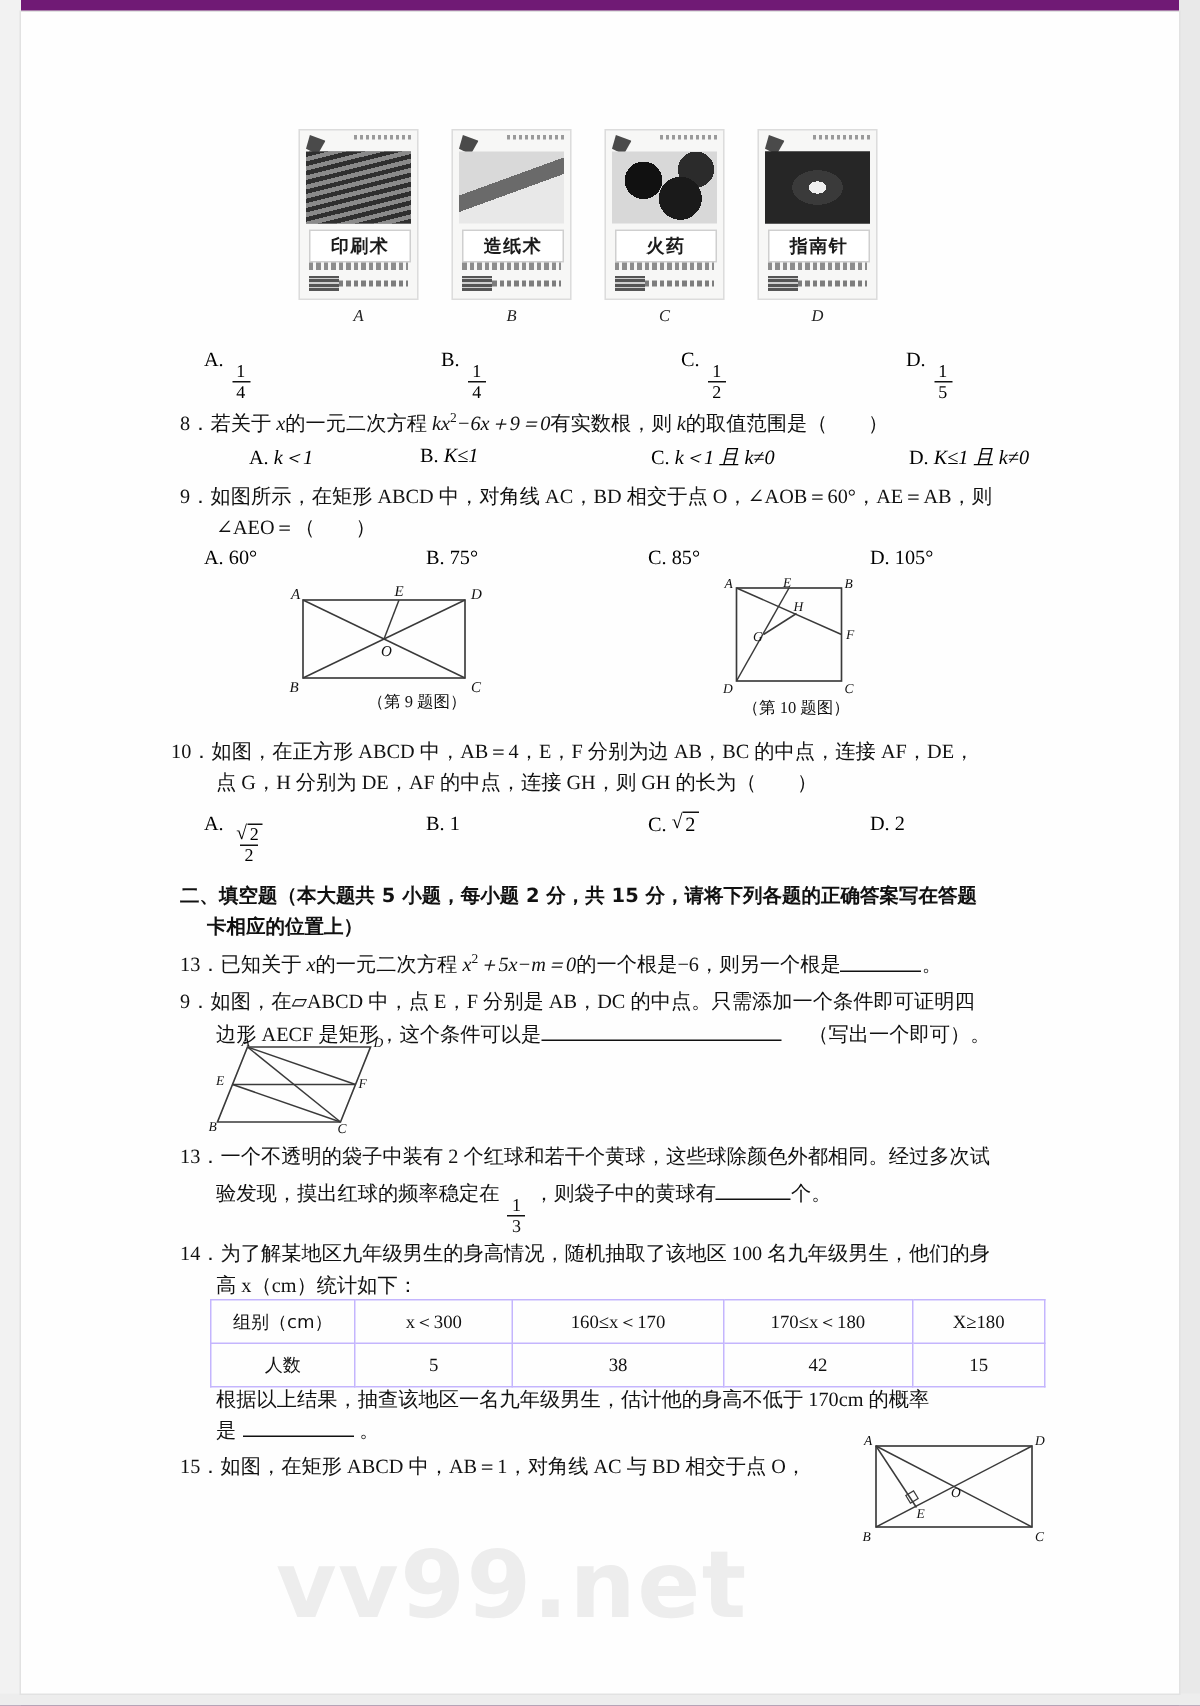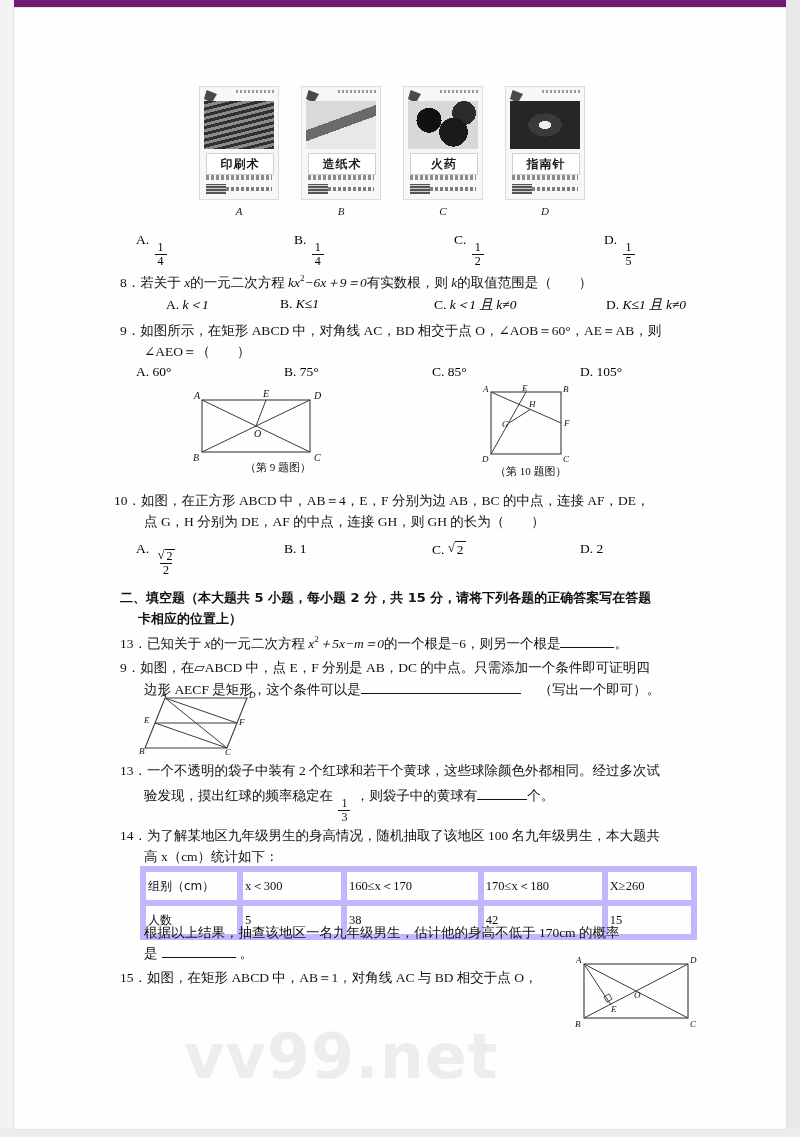--- a/index.html
+++ b/index.html
@@ -99,21 +99,21 @@
 
   
   .fig{position:absolute;}
   .figcap{position:absolute;font-size:11px;color:#111;white-space:nowrap;}
 
   
   table.stat{
     position:absolute;border-collapse:collapse;
     font-size:12.5px;color:#111;
   }
-  table.stat td{border:6px solid #c4b5fd;text-align:left;padding:4px 2px;height:20px;}
+  table.stat td{border:1px solid #c4b5fd;text-align:center;padding:4px 2px;height:20px;}
   table.stat td.hdr{font-family:"DejaVu Sans","Liberation Sans",sans-serif;font-size:12px;}
 </style>
 </head>
 <body>
 
 <div class="page">
   <div class="edge-l"></div>
   <div class="edge-r"></div>
   <div class="edge-b"></div>
 
@@ -365,34 +365,34 @@
     <div class="line" style="left:130px;top:778px;">
       <span>验发现，摸出红球的频率稳定在</span>
       <span class="frac">
         <span class="num">1</span>
         <span class="den">3</span>
       </span>
       <span>，则袋子中的黄球有</span><span class="blank" style="width:50px;"></span><span>个。</span>
     </div>
 
     <div class="line" style="left:106px;top:818px;">
-      <span>14．</span><span>为了解某地区九年级男生的身高情况，随机抽取了该地区 100 名九年级男生，本大题共</span>
+      <span>14．</span><span>为了解某地区九年级男生的身高情况，随机抽取了该地区 100 名九年级男生，他们的身</span>
     </div>
     <div class="line" style="left:130px;top:839px;">
       <span>高 x（cm）统计如下：</span>
     </div>
 
     <table class="stat" style="left:126px;top:858px;width:557px;">
       <tbody>
             <tr>
         <td class="hdr" style="width:98px;">组别（cm）</td>
         <td style="width:112px;">x＜300</td>
         <td style="width:150px;">160≤x＜170</td>
         <td style="width:134px;">170≤x＜180</td>
-        <td style="width:90px;">X≥260</td>
+        <td style="width:90px;">X≥180</td>
       </tr>
       <tr>
         <td class="hdr">人数</td>
         <td>5</td>
         <td>38</td>
         <td>42</td>
         <td>15</td>
       </tr>
     </tbody>
         </table>

